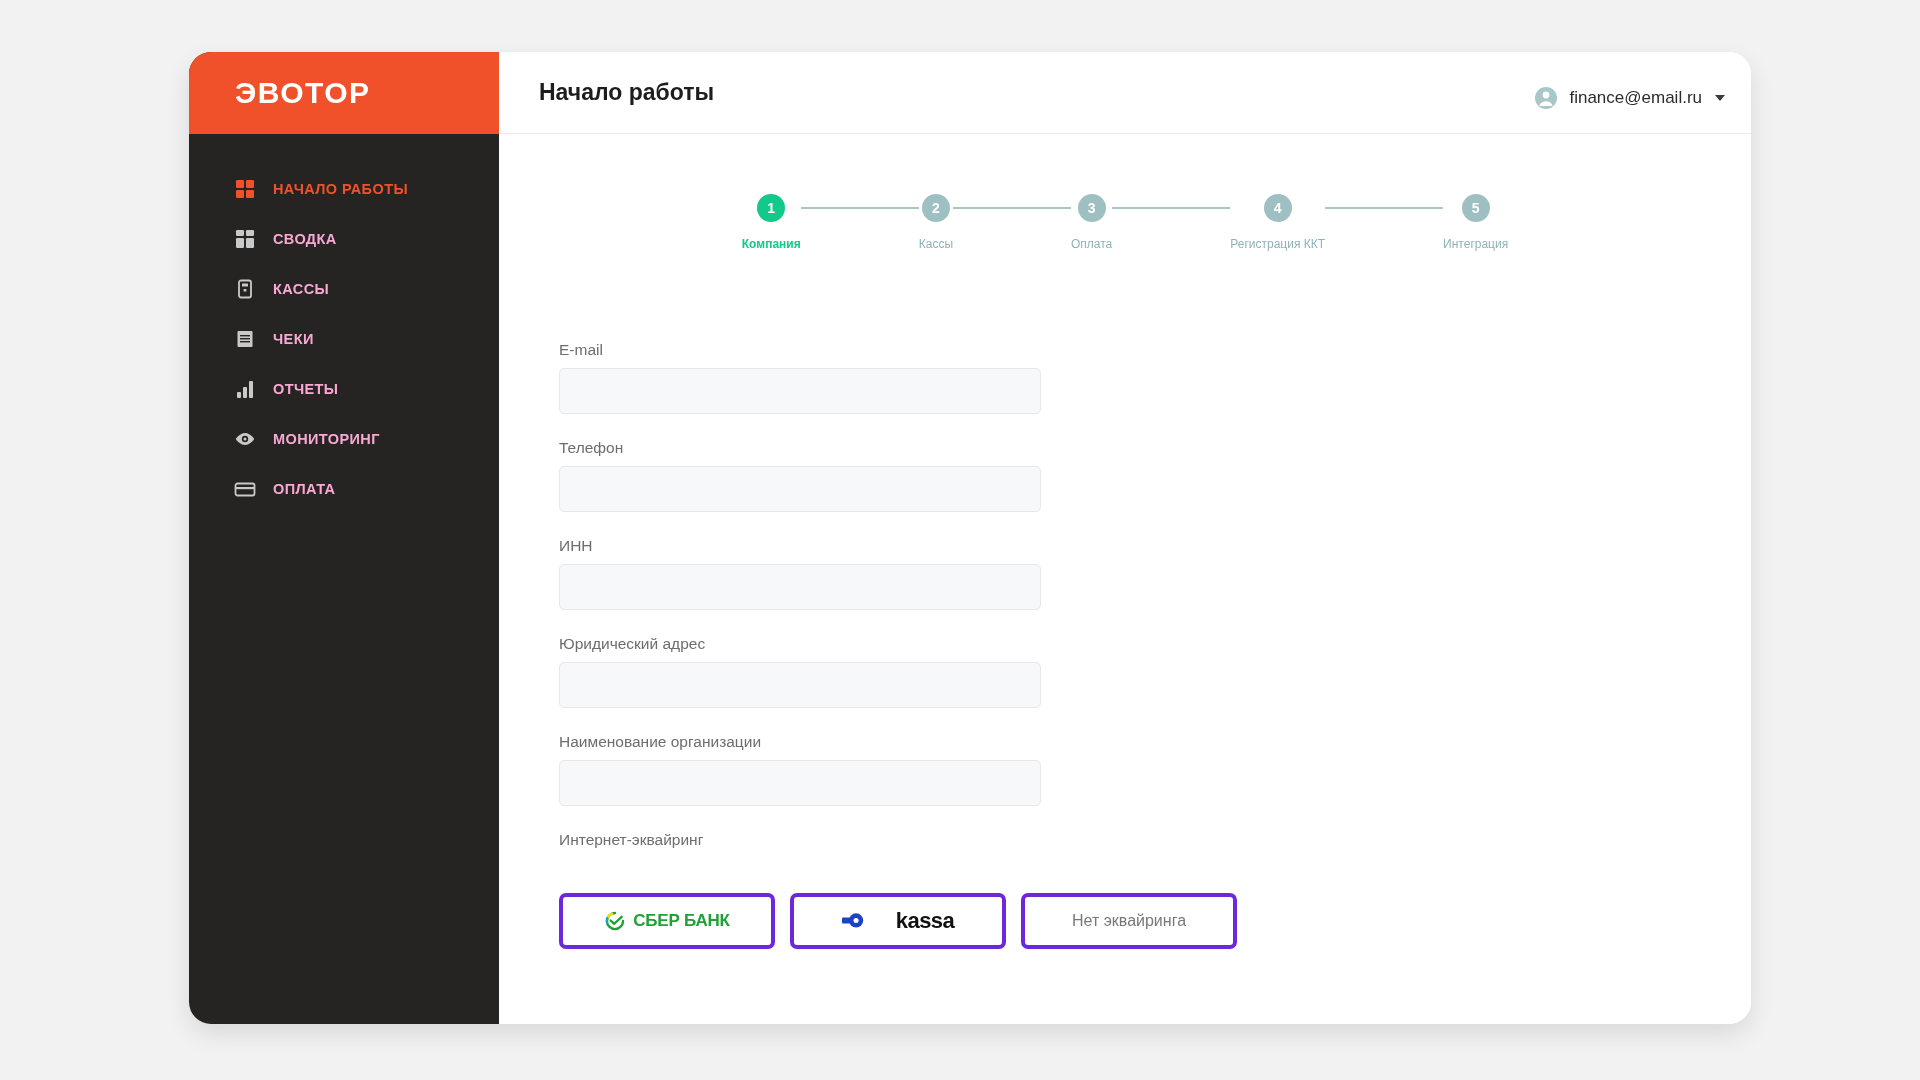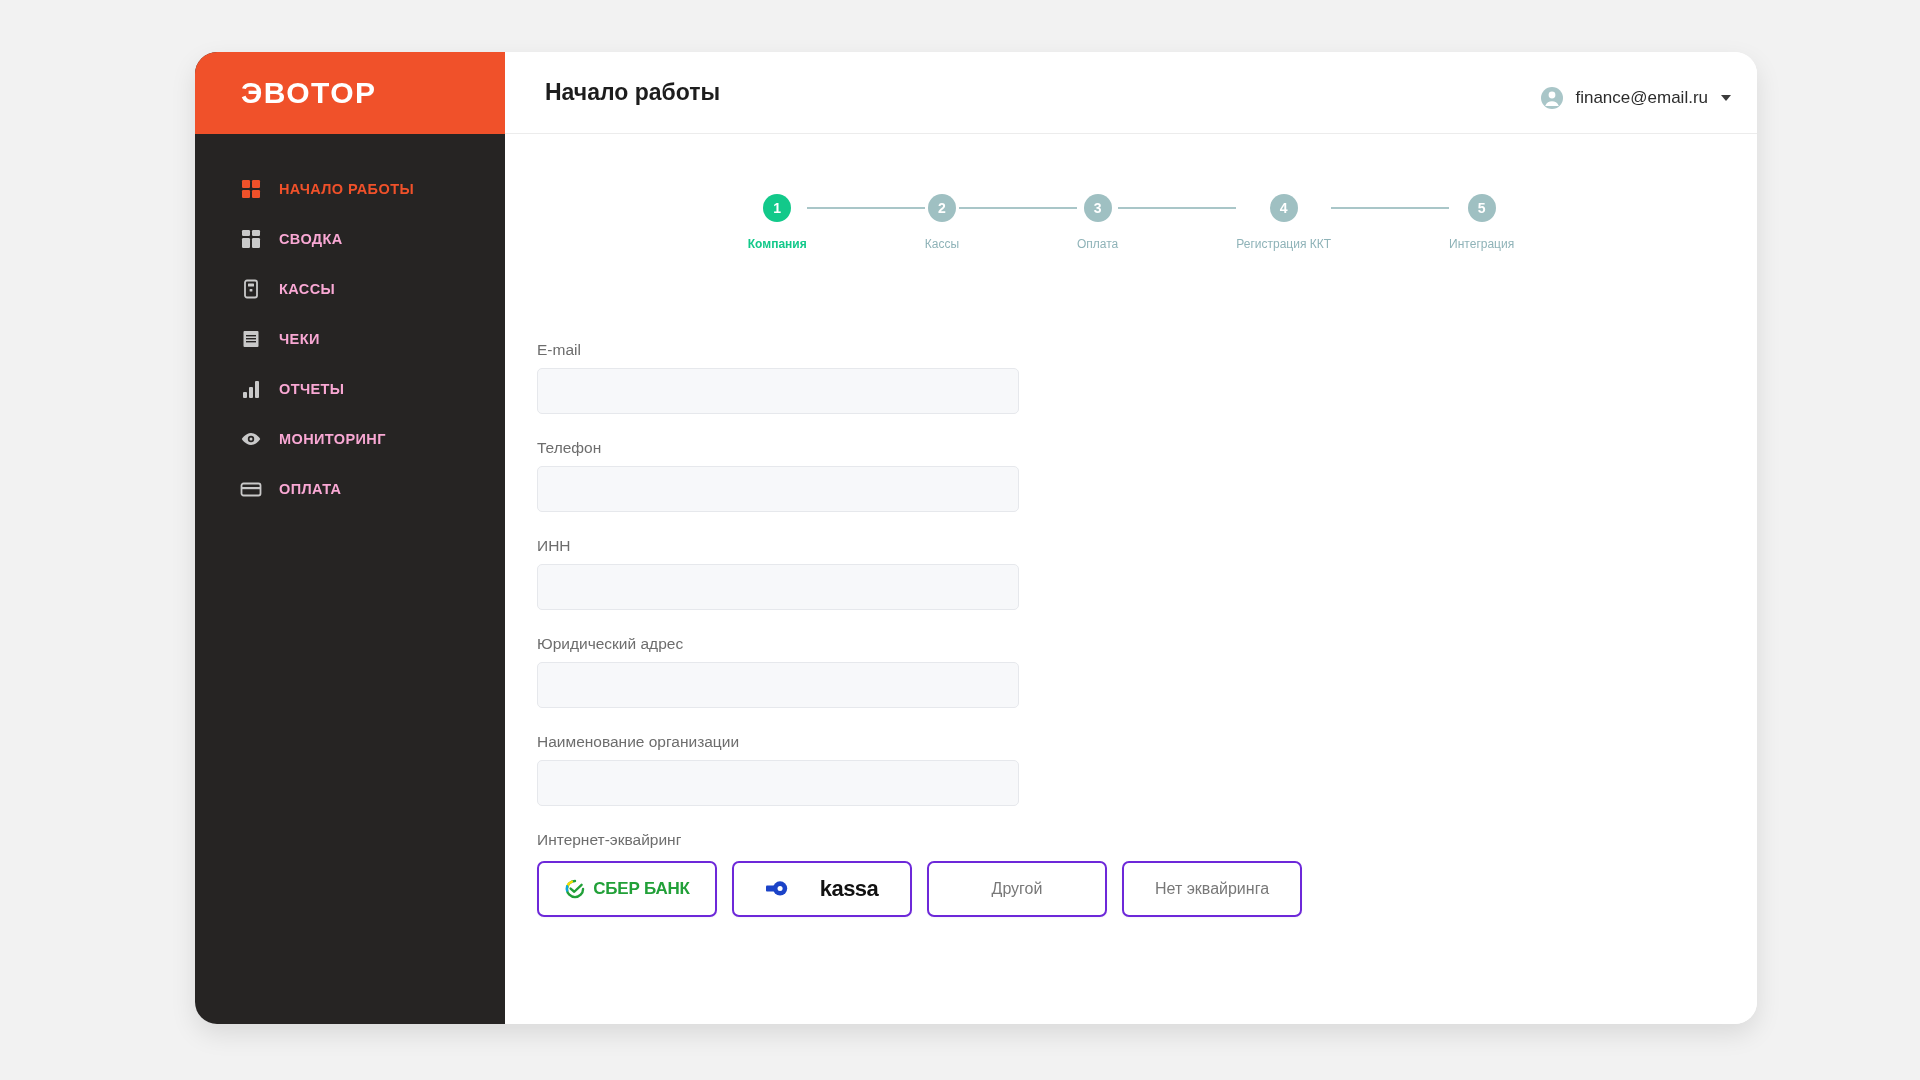--- a/index.html
+++ b/index.html
@@ -15,21 +15,21 @@
   #app {
     position: relative;
     width: 1920px;
     height: 1080px;
     background: #f2f2f2;
   }
 
   
   .card {
     position: absolute;
-    left: 195px;
+    left: 189px;
     top: 52px;
     width: 1562px;
     height: 972px;
     border-radius: 22px;
     background: #ffffff;
     box-shadow: 0 10px 26px rgba(0,0,0,0.10);
     overflow: hidden;
     display: flex;
   }
 
@@ -200,21 +200,21 @@
     height: 2px;
     background: #a9c6c8;
     width: 118px;
     margin-top: 13px;
     flex: 0 0 auto;
   }
 
   
   .form {
     margin: 90px 0 0 0;
-    padding-left: 32px;
+    padding-left: 60px;
   }
 
   .field { margin-bottom: 25px; }
 
   .field-label {
     font-size: 15.5px;
     color: #6d6d6d;
     margin-bottom: 9px;
     display: block;
   }
@@ -237,31 +237,32 @@
   .acq-label {
     font-size: 15.5px;
     color: #6d6d6d;
     margin-bottom: 12px;
     display: block;
   }
 
   .acq-row { display: flex; gap: 15px; }
 
   .acq-btn {
-    width: 180px;
+    width: 216px;
     height: 56px;
     background: #ffffff;
-    border: 2px solid #6d28d9;
+    border: 4px solid #6d28d9;
     border-radius: 7px;
     display: flex;
     align-items: center;
     justify-content: center;
     cursor: pointer;
     box-sizing: border-box;
     box-shadow: 0 1px 2px rgba(0,0,0,0.04);
+    margin-top: 32px;
   }
 
   .acq-text { font-size: 16px; color: #787878; }
 
   
   .sber { display: flex; align-items: center; gap: 7px; }
   .sber-text {
     font-size: 17px;
     font-weight: bold;
     color: #21a038;
@@ -466,23 +467,20 @@
                 <span class="kassa">
                   <svg width="30" height="22" viewBox="0 0 32 22">
                     <rect x="0" y="7.2" width="9" height="6.4" rx="1" fill="#1b43c8"></rect>
                     <circle cx="15" cy="10.4" r="7.6" fill="#1b43c8"></circle>
                     <circle cx="15" cy="10.4" r="2.7" fill="#ffffff"></circle>
                   </svg>
                   <span class="kassa-text">kassa</span>
                 </span>
               </div>
 
-              <div class="acq-btn">
-                <span class="acq-text">Другой</span>
-              </div>
 
               <div class="acq-btn">
                 <span class="acq-text">Нет эквайринга</span>
               </div>
 
             </div>
           </div>
 
         </form>
       </div>

